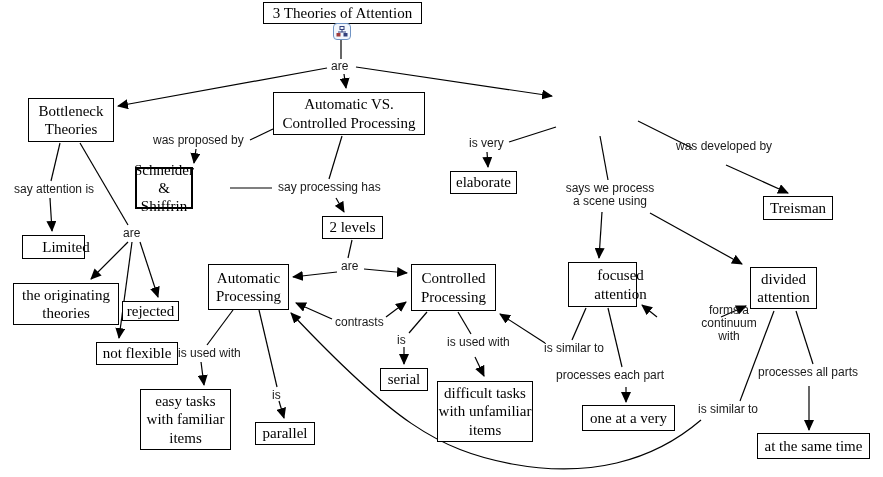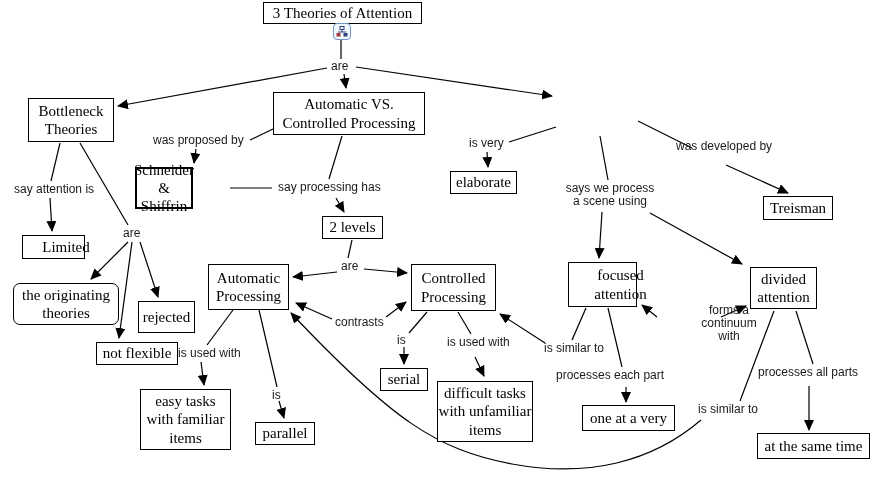--- a/index.html
+++ b/index.html
@@ -107,23 +107,23 @@
 
   <div class="box" style="left:28px;top:98px;width:86px;height:44px;">Bottleneck
 Theories</div>
   <div class="box" style="left:273px;top:92px;width:152px;height:43px;">Automatic VS.
 Controlled Processing</div>
   <div class="box thick" style="left:135px;top:167px;width:58px;height:42px;">Schneider
 &amp; Shiffrin</div>
   <div class="box" style="left:450px;top:171px;width:67px;height:23px;">elaborate</div>
   <div class="box" style="left:763px;top:196px;width:70px;height:24px;">Treisman</div>
   <div class="box" style="left:22px;top:235px;width:63px;height:24px;padding-left:25px;">Limited</div>
-  <div class="box" style="left:13px;top:283px;width:106px;height:42px;border-radius:7px;">the originating
+  <div class="box" style="left:13px;top:283px;width:106px;height:42px;">the originating
 theories</div>
-  <div class="box" style="left:138px;top:301px;width:57px;height:32px;">rejected</div>
+  <div class="box" style="left:122px;top:301px;width:57px;height:20px;">rejected</div>
   <div class="box" style="left:96px;top:342px;width:82px;height:23px;">not flexible</div>
   <div class="box" style="left:322px;top:216px;width:61px;height:23px;">2 levels</div>
   <div class="box" style="left:208px;top:264px;width:81px;height:46px;">Automatic
 Processing</div>
   <div class="box" style="left:411px;top:264px;width:85px;height:47px;">Controlled
 Processing</div>
   <div class="box" style="left:568px;top:262px;width:69px;height:45px;padding-left:36px;">focused
 attention</div>
   <div class="box" style="left:750px;top:267px;width:67px;height:42px;">divided
 attention</div>

